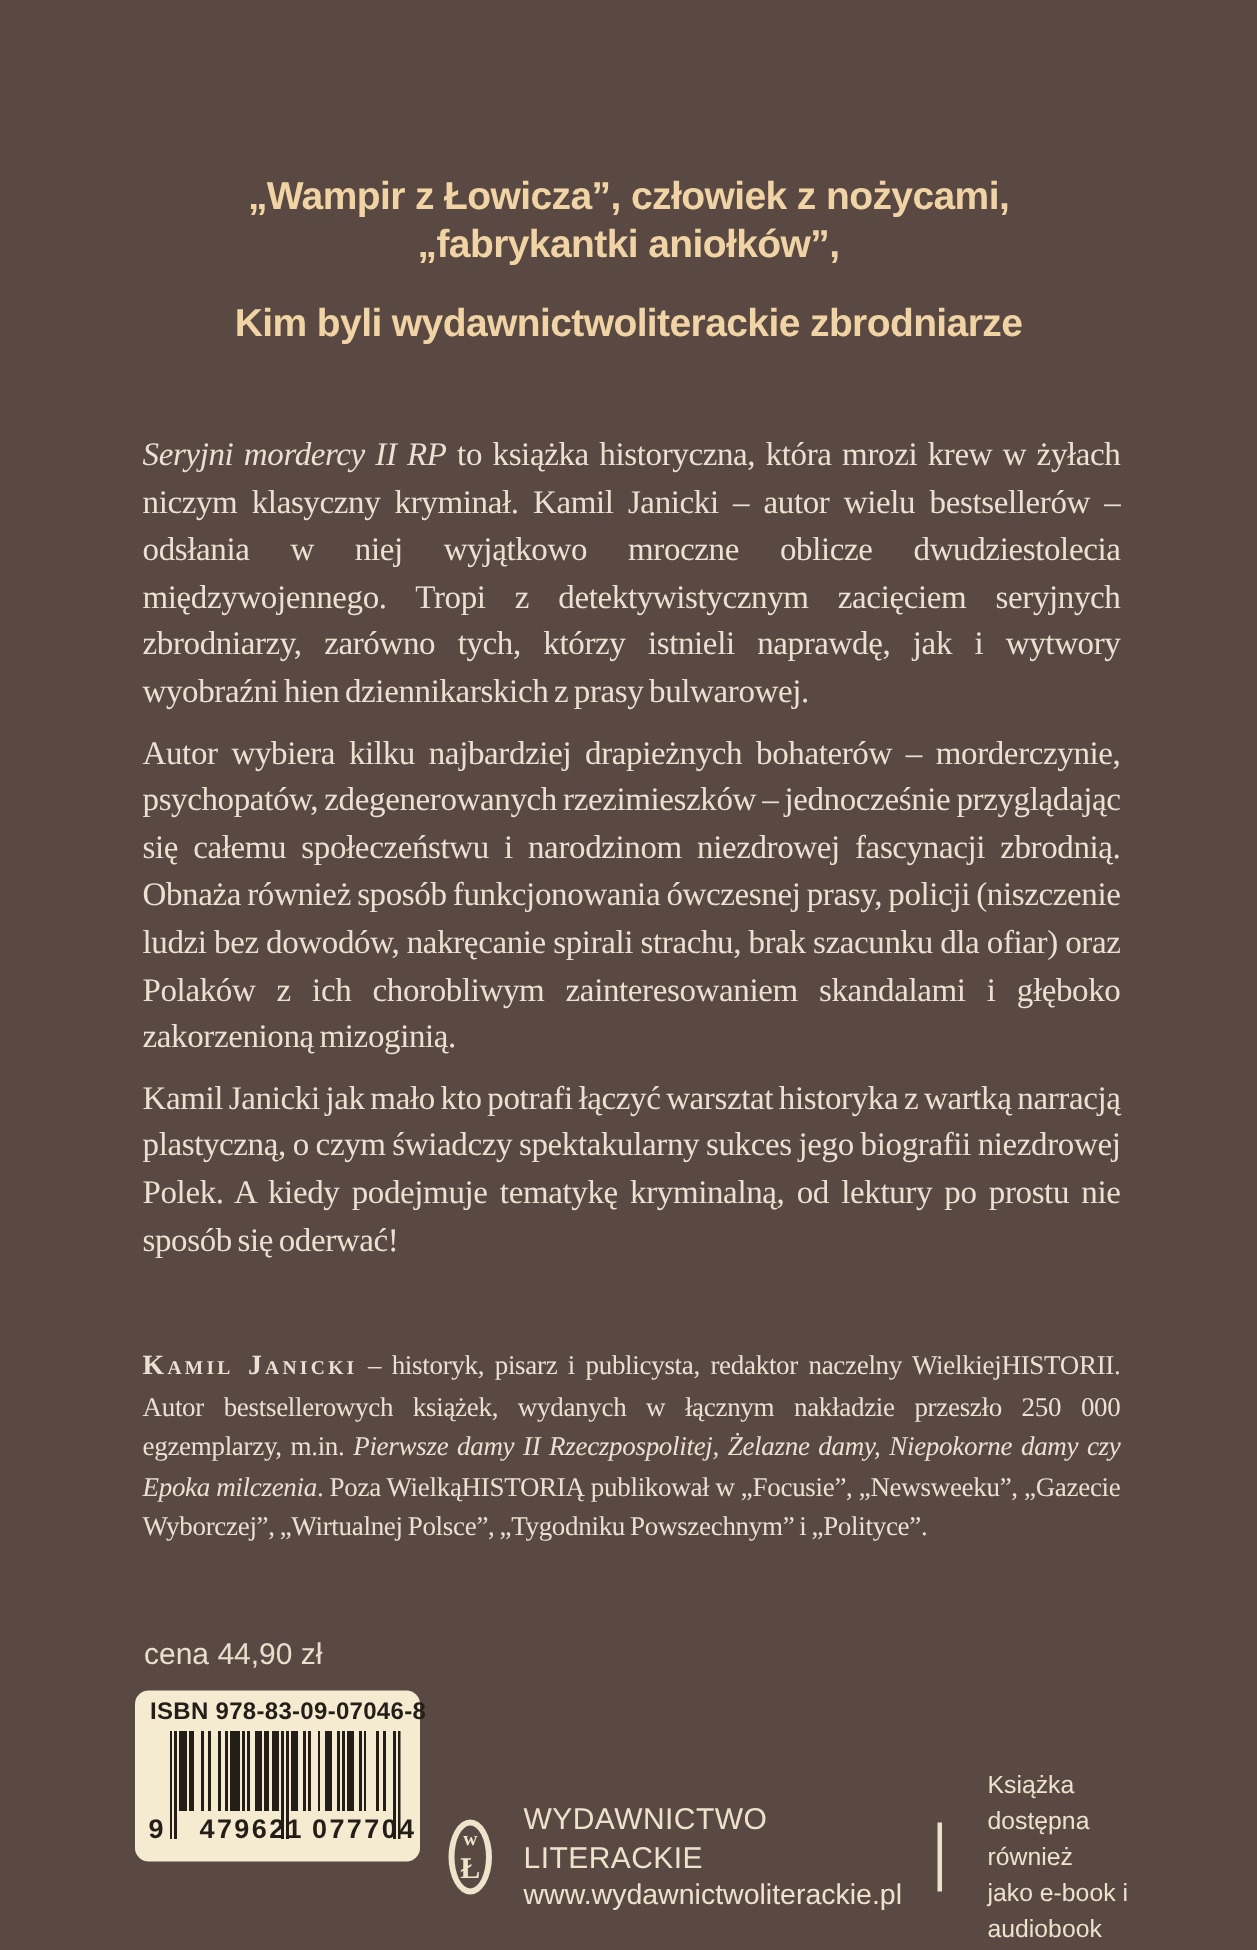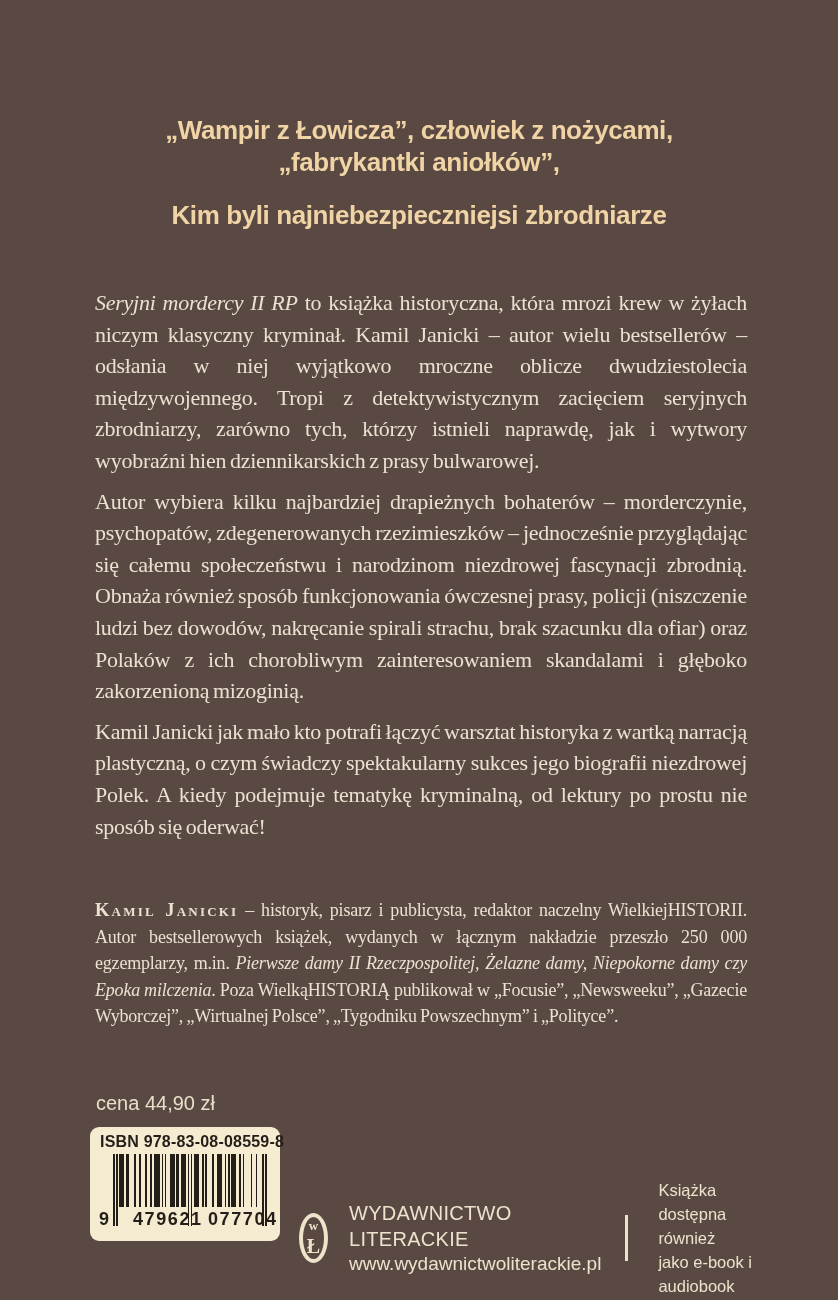--- a/index.html
+++ b/index.html
@@ -114,38 +114,38 @@
   }
 </style>
 </head>
 <body>
 
 <div class="cover">
 
   <header class="headline">
     <div class="h-line">„Wampir z Łowicza”, człowiek z nożycami,</div>
     <div class="h-line">„fabrykantki aniołków”,</div>
-    <div class="h-line h-question">Kim byli najniebezpieczniejsi zbrodniarze</div>
+    <div class="h-line h-question">Kim byli wydawnictwoliterackie zbrodniarze</div>
   </header>
 
   <main class="synopsis">
     <p><i>Seryjni mordercy II RP</i><span> to książka historyczna, która mrozi krew w żyłach niczym klasyczny kryminał. Kamil Janicki – autor wielu bestsellerów – odsłania w niej wyjątkowo mroczne oblicze dwudziestolecia międzywojennego. Tropi z detektywistycznym zacięciem seryjnych zbrodniarzy, zarówno tych, którzy istnieli naprawdę, jak i wytwory wyobraźni hien dziennikarskich z prasy bulwarowej.</span></p>
     <p><span>Autor wybiera kilku najbardziej drapieżnych bohaterów – morderczynie, psychopatów, zdegenerowanych rzezimieszków – jednocześnie przyglądając się całemu społeczeństwu i narodzinom niezdrowej fascynacji zbrodnią. Obnaża również sposób funkcjonowania ówczesnej prasy, policji (niszczenie ludzi bez dowodów, nakręcanie spirali strachu, brak szacunku dla ofiar) oraz Polaków z ich chorobliwym zainteresowaniem skandalami i głęboko zakorzenioną mizoginią.</span></p>
     <p><span>Kamil Janicki jak mało kto potrafi łączyć warsztat historyka z wartką narracją plastyczną, o czym świadczy spektakularny sukces jego biografii niezdrowej Polek. A kiedy podejmuje tematykę kryminalną, od lektury po prostu nie sposób się oderwać!</span></p>
   </main>
 
   <section class="bio">
     <span class="name">Kamil Janicki</span><span> – historyk, pisarz i publicysta, redaktor naczelny WielkiejHISTORII. Autor bestsellerowych książek, wydanych w łącznym nakładzie przeszło 250 000 egzemplarzy, m.in. </span><i>Pierwsze damy II Rzeczpospolitej, Żelazne damy, Niepokorne damy czy Epoka milczenia</i><span>. Poza WielkąHISTORIĄ publikował w „Focusie”, „Newsweeku”, „Gazecie Wyborczej”, „Wirtualnej Polsce”, „Tygodniku Powszechnym” i „Polityce”.</span>
   </section>
 
   <footer class="footer">
     <div class="price">cena 44,90 zł</div>
 
     <div class="barcode-label">
-      <div class="isbn">ISBN 978-83-08-08559-8</div>
+      <div class="isbn">ISBN 978-83-09-07046-8</div>
       <div class="bars-area">
         <svg id="barcode-svg" viewBox="0 0 95 70" preserveAspectRatio="none">
             <rect x="0" y="0" width="1" height="70"></rect>
             <rect x="2" y="0" width="1" height="70"></rect>
             <rect x="4" y="0" width="3" height="52"></rect>
             <rect x="8" y="0" width="2" height="52"></rect>
             <rect x="13" y="0" width="1" height="52"></rect>
             <rect x="16" y="0" width="1" height="52"></rect>
             <rect x="20" y="0" width="1" height="52"></rect>
             <rect x="23" y="0" width="1" height="52"></rect>

